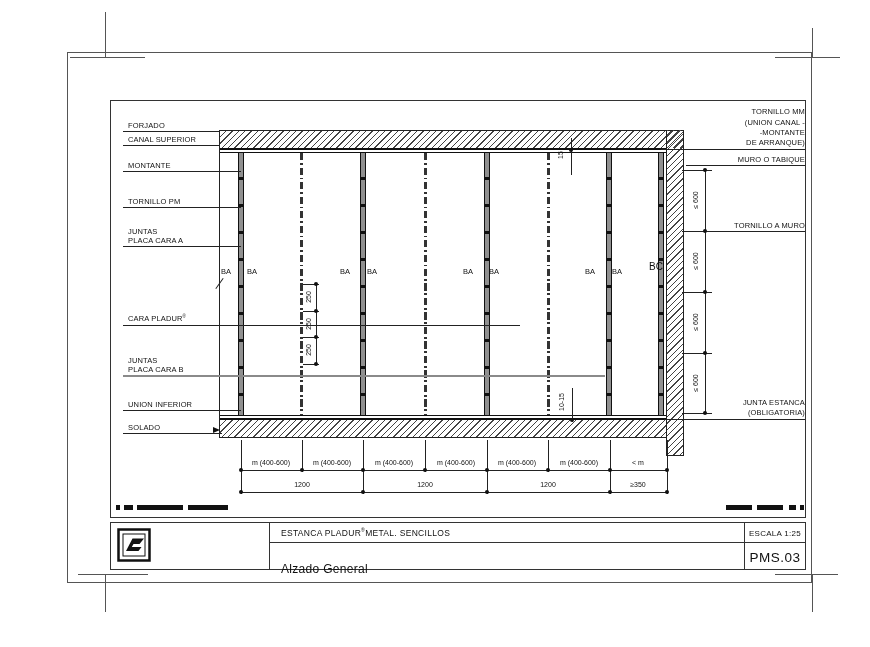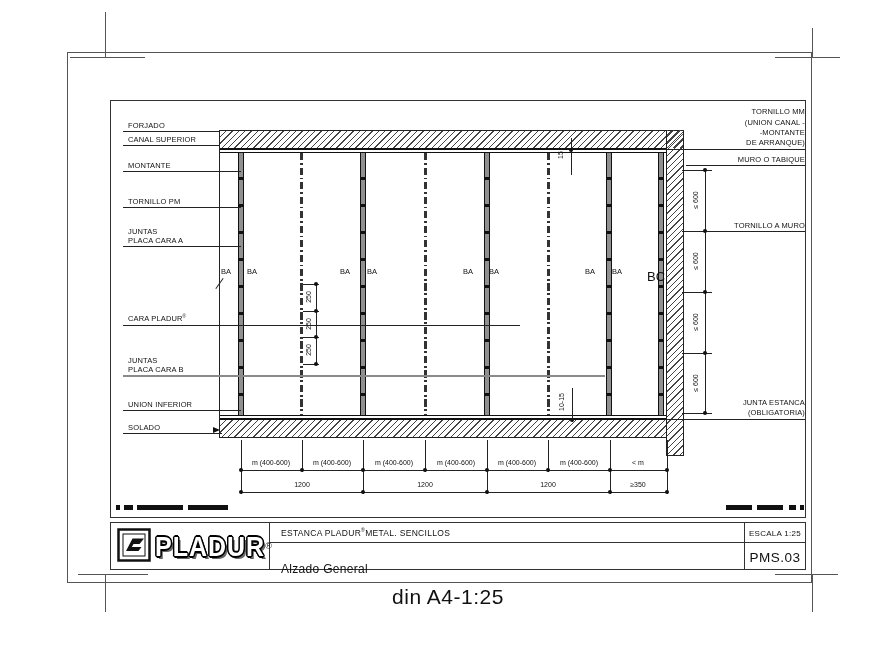--- a/index.html
+++ b/index.html
@@ -75,21 +75,21 @@
   <div class="studB" style="left:547px;top:153px;height:262px"></div>
 
   <div class="tc" style="left:226px;top:272px;font-size:7.5px">BA</div>
   <div class="tc" style="left:252px;top:272px;font-size:7.5px">BA</div>
   <div class="tc" style="left:345px;top:272px;font-size:7.5px">BA</div>
   <div class="tc" style="left:372px;top:272px;font-size:7.5px">BA</div>
   <div class="tc" style="left:468px;top:272px;font-size:7.5px">BA</div>
   <div class="tc" style="left:494px;top:272px;font-size:7.5px">BA</div>
   <div class="tc" style="left:590px;top:272px;font-size:7.5px">BA</div>
   <div class="tc" style="left:617px;top:272px;font-size:7.5px">BA</div>
-  <div class="tc" style="left:656px;top:276px;font-size:13px">BC</div>
+  <div class="tc" style="left:656px;top:267px;font-size:10px">BC</div>
 
   <div class="vl" style="left:316px;top:284px;height:80px"></div>
   <div class="hl" style="left:303px;top:284px;width:16px"></div>
   <div class="hl" style="left:303px;top:311px;width:16px"></div>
   <div class="hl" style="left:303px;top:337px;width:16px"></div>
   <div class="hl" style="left:303px;top:364px;width:16px"></div>
   <div class="dot" style="left:316px;top:284px"></div>
   <div class="dot" style="left:316px;top:311px"></div>
   <div class="dot" style="left:316px;top:337px"></div>
   <div class="dot" style="left:316px;top:364px"></div>
@@ -218,28 +218,24 @@
     <div class="vl" style="left:633px;top:0;height:46px;background:#333"></div>
     <div class="hl" style="left:158px;top:19px;width:536px;background:#333"></div>
 
     <div class="abs" style="left:6px;top:5px">
       <svg width="34" height="34" viewBox="0 0 34 34">
         <rect x="1.5" y="1.5" width="31" height="31" fill="#fff" stroke="#111" stroke-width="2.5"></rect>
         <rect x="6" y="6" width="22" height="22" fill="#fff" stroke="#111" stroke-width="1"></rect>
         <path d="M9 23 L15.5 10.5 L27 10.5 L22.5 16 L16.5 16 L14.8 19 L24.5 19 L21.5 23 Z" fill="#111"></path>
       </svg>
     </div>
-    <div class="abs" style="left:44px;top:9px">
-      <span class="logo-text">PLADUR</span><sup style="font-size:9px;color:#111">®</sup>
-    </div>
 
     <div class="tb-title" style="left:170px;top:6px">
       <span>ESTANCA PLADUR</span><sup>®</sup><span>METAL. SENCILLOS</span>
     </div>
     <div class="tb-title" style="left:170px;top:40px;font-size:12px">Alzado General</div>
 
     <div class="tb-title" style="left:664px;top:7px;transform:translateX(-50%);font-size:8px">ESCALA 1:25</div>
     <div class="tb-title" style="left:664px;top:28px;transform:translateX(-50%);font-size:13.5px;letter-spacing:.5px">PMS.03</div>
   </div>
 
-  <div class="footer" style="left:448px;top:585px">din A4-1:25</div>
 
 </div>
 
 </body></html>

